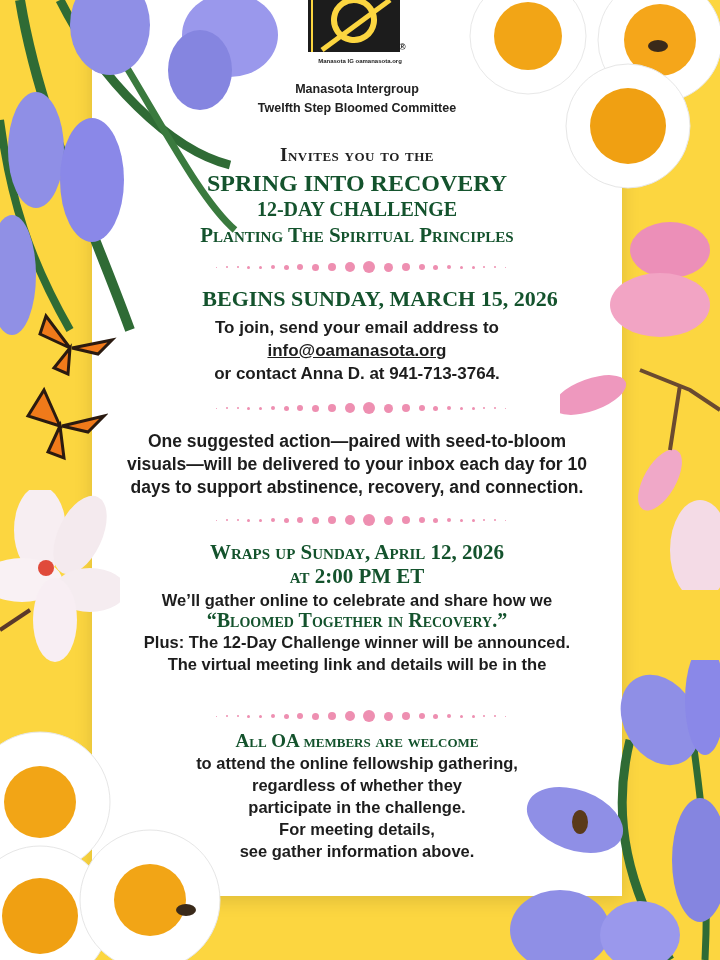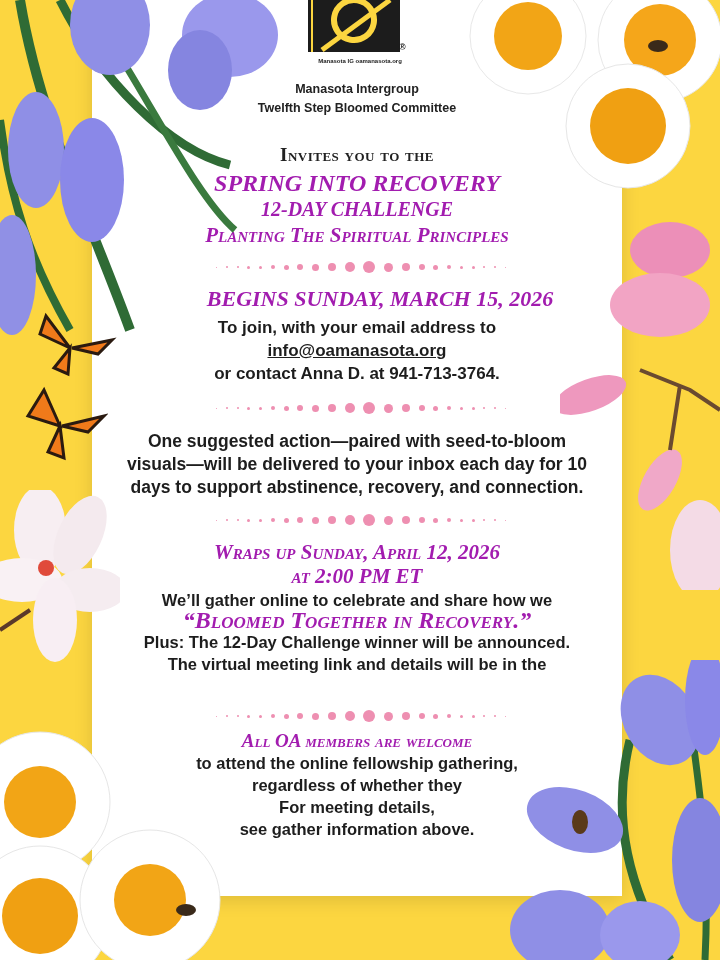--- a/index.html
+++ b/index.html
@@ -9,34 +9,34 @@
            box-shadow: 0 4px 18px rgba(0,0,0,0.12); }
   .logo { position: absolute; left: 308px; top: 0; width: 92px; height: 52px; background: #1c1c1c; }
   .logo svg { position: absolute; left: 0; top: 0; }
   .reg { position: absolute; left: 399px; top: 42px; font-size: 9px; font-weight: bold; color: #1c1c1c; }
   .logo-caption { position: absolute; left: 300px; top: 58px; width: 120px; text-align: center; font-size: 6px; font-weight: bold; color: #222; }
   .org { position: absolute; top: 80px; left: 92px; width: 530px; text-align: center; font-size: 12.5px; font-weight: bold; color: #222; line-height: 19px; }
   .serif { font-family: "Liberation Serif", "DejaVu Serif", serif; font-weight: bold; }
   .sc { font-variant: small-caps; }
   .blk { position: absolute; left: 92px; width: 530px; text-align: center; }
   .invites { top: 144px; font-size: 19px; color: #222; letter-spacing: 0.5px; }
-  .green { color: #a21caf; font-style: italic; }
+  .green { color: #14532d; }
   .title1 { top: 170px; font-size: 24px; line-height: 27px; }
   .title2 { top: 196px; font-size: 20px; line-height: 27px; }
   .title3 { top: 223px; font-size: 21px; line-height: 25px; }
   .divider { position: absolute; left: 216px; width: 290px; height: 14px; display: flex; align-items: center; justify-content: space-between; }
   .divider span { display: block; border-radius: 50%; background: #ee8fb1; }
   .begins { top: 286px; font-size: 22px; margin-left: 23px; }
   .body { font-weight: bold; font-size: 17px; color: #1d1d1d; line-height: 23px; }
   .join { top: 316px; }
   .email { text-decoration: underline; }
   .suggest { top: 430px; font-size: 17.5px; line-height: 23px; }
   .wraps { top: 540px; font-size: 21px; line-height: 24px; }
   .gather { top: 589px; font-size: 16.5px; line-height: 22px; }
-  .bloomed { top: 606px; font-size: 24px; line-height: 24px; }
+  .bloomed { top: 606px; font-size: 20px; line-height: 24px; }
   .plus { top: 631px; font-size: 16.5px; line-height: 22px; }
   .welcome { top: 730px; font-size: 19px; line-height: 22px; }
   .attend { top: 752px; font-size: 16.5px; line-height: 22px; }
   .deco { position: absolute; }
 </style>
 </head>
 <body>
 
 <div class="frame"></div>
 <div class="panel"></div>
@@ -83,21 +83,21 @@
     <span style="width:4px;height:4px"></span>
     <span style="width:3px;height:3px"></span>
     <span style="width:3px;height:3px"></span>
     <span style="width:2px;height:2px"></span>
     <span style="width:2px;height:2px"></span>
     <span style="width:1px;height:1px"></span>
 </div>
 
 <div class="blk serif green begins">BEGINS SUNDAY, MARCH 15, 2026</div>
 <div class="blk body join">
-  <div>To join, with your email address to</div>
+  <div>To join, send your email address to</div>
   <div class="email">info@oamanasota.org</div>
   <div>or contact Anna D. at 941-713-3764.</div>
 </div>
 
 <div class="divider" style="top:401px">
   <span style="width:1px;height:1px"></span>
     <span style="width:2px;height:2px"></span>
     <span style="width:2px;height:2px"></span>
     <span style="width:3px;height:3px"></span>
     <span style="width:3px;height:3px"></span>
@@ -184,20 +184,21 @@
     <span style="width:3px;height:3px"></span>
     <span style="width:2px;height:2px"></span>
     <span style="width:2px;height:2px"></span>
     <span style="width:1px;height:1px"></span>
 </div>
 
 <div class="blk serif green sc welcome">All OA members are welcome</div>
 <div class="blk body attend">
   <div>to attend the online fellowship gathering,</div>
   <div>regardless of whether they</div>
+  <div>participate in the challenge.</div>
   <div>For meeting details,</div>
   <div>see gather information above.</div>
 </div>
 
 <svg class="deco" style="left:0;top:0" width="300" height="340">
   <path d="M20 0 C40 120 90 220 130 330" stroke="#2f6b35" stroke-width="10" fill="none"></path>
   <path d="M60 0 C100 80 170 150 230 165" stroke="#2f6b35" stroke-width="9" fill="none"></path>
   <path d="M110 40 C160 120 200 200 235 230" stroke="#3a7a3e" stroke-width="7" fill="none"></path>
   <path d="M0 120 C10 200 30 260 70 330" stroke="#2f6b35" stroke-width="8" fill="none"></path>
   <ellipse cx="110" cy="25" rx="40" ry="50" fill="#8f8fe6"></ellipse>

